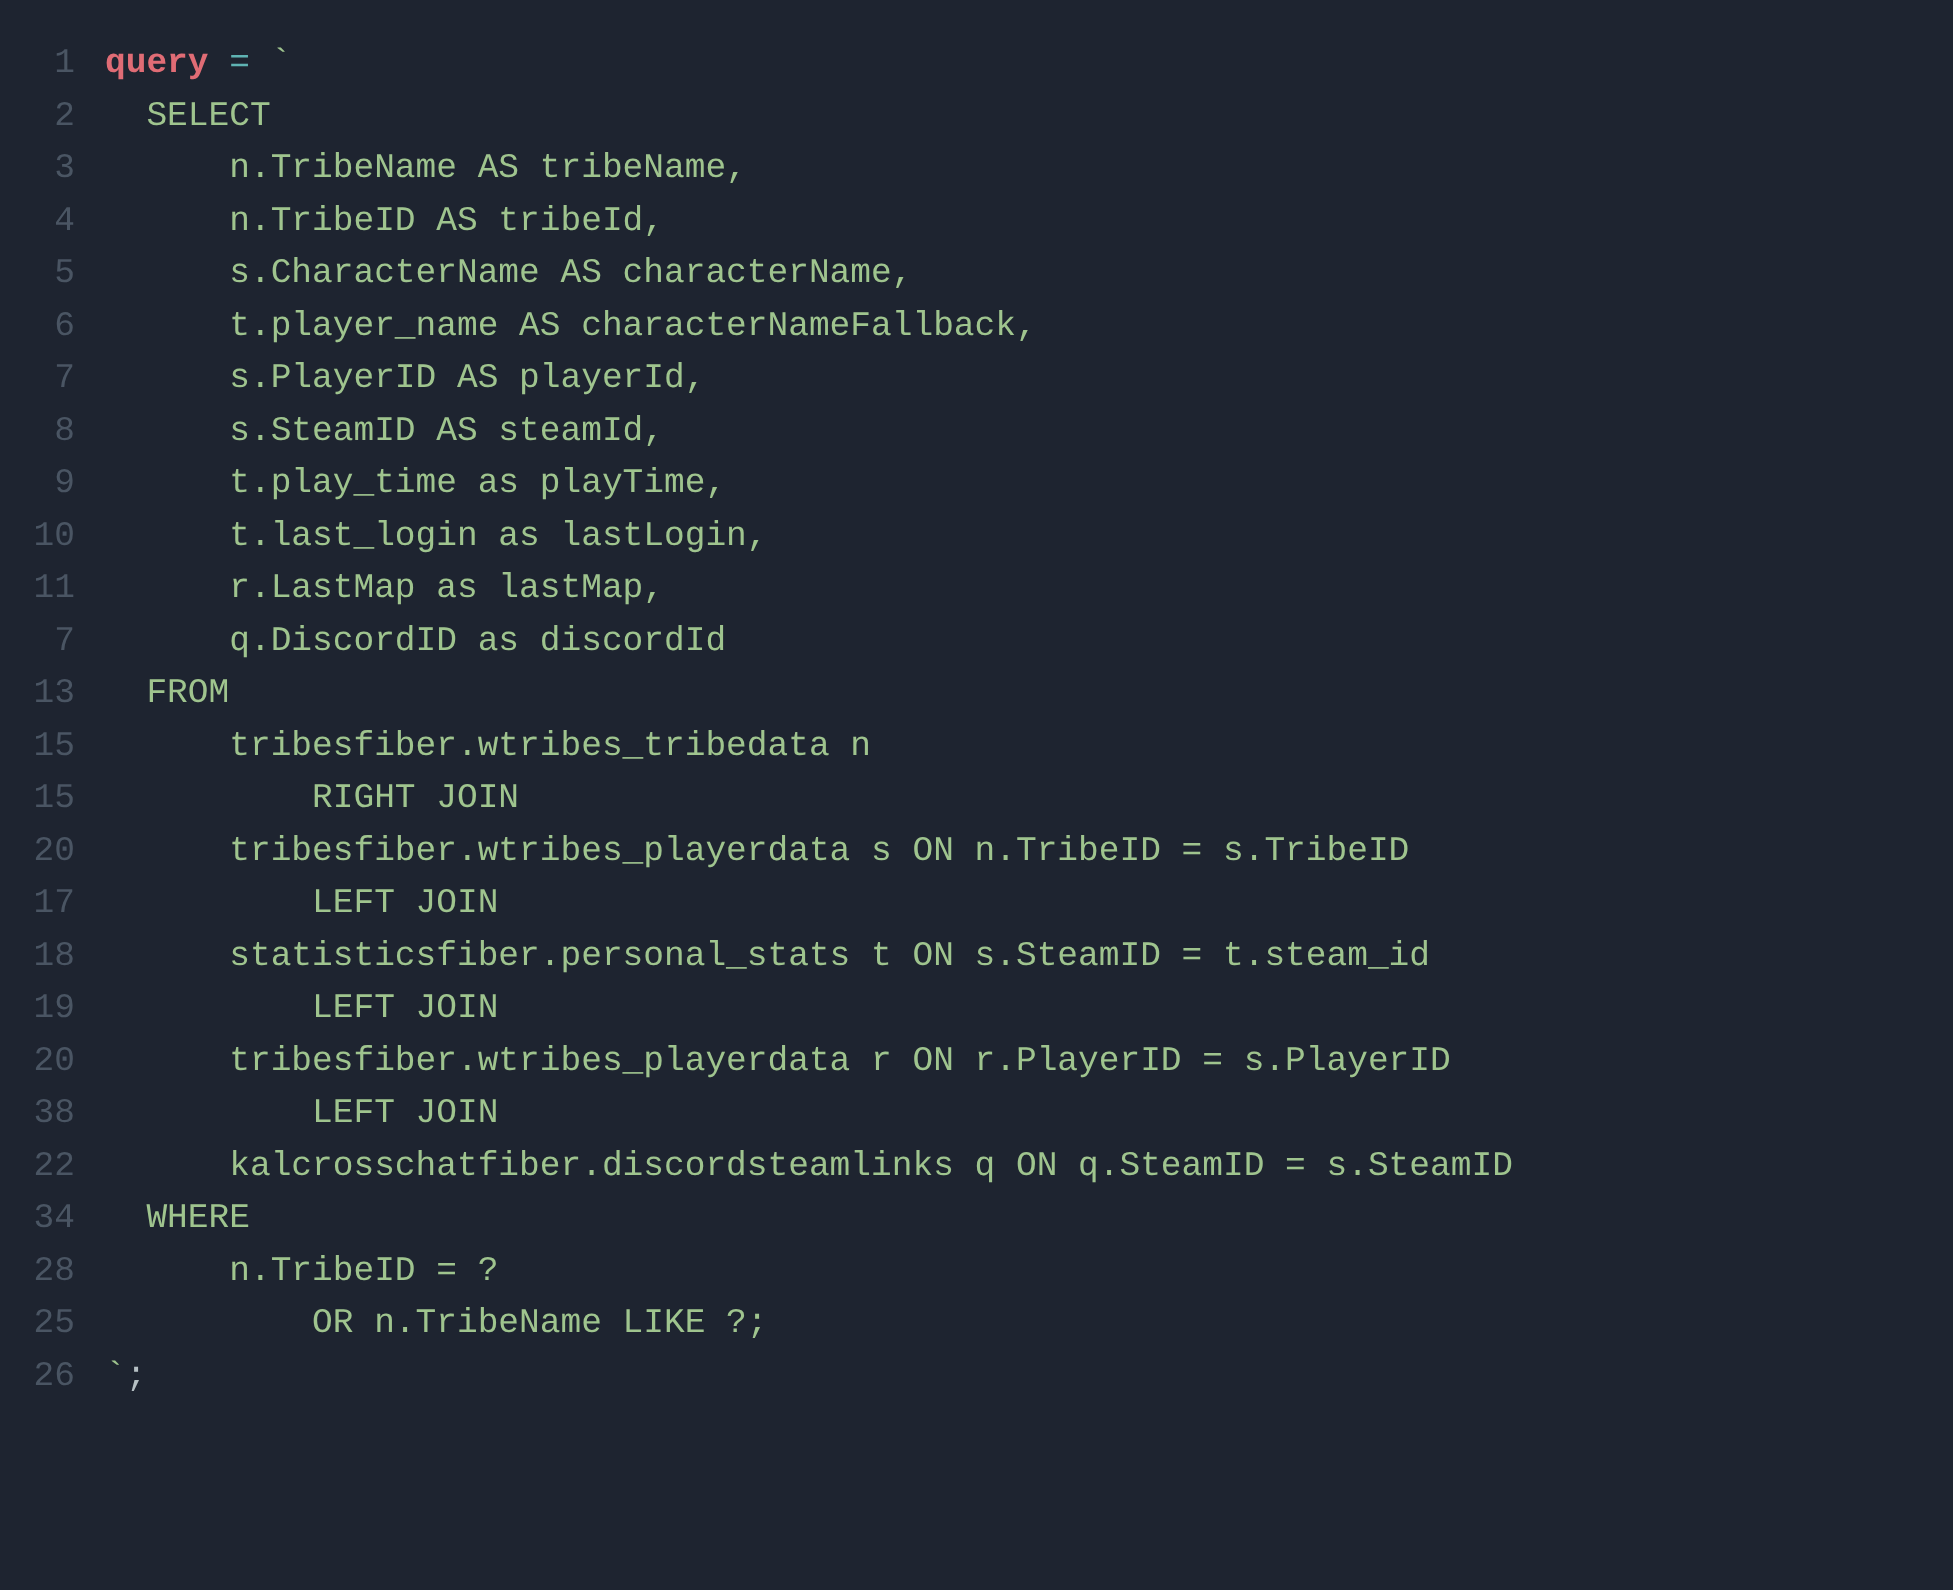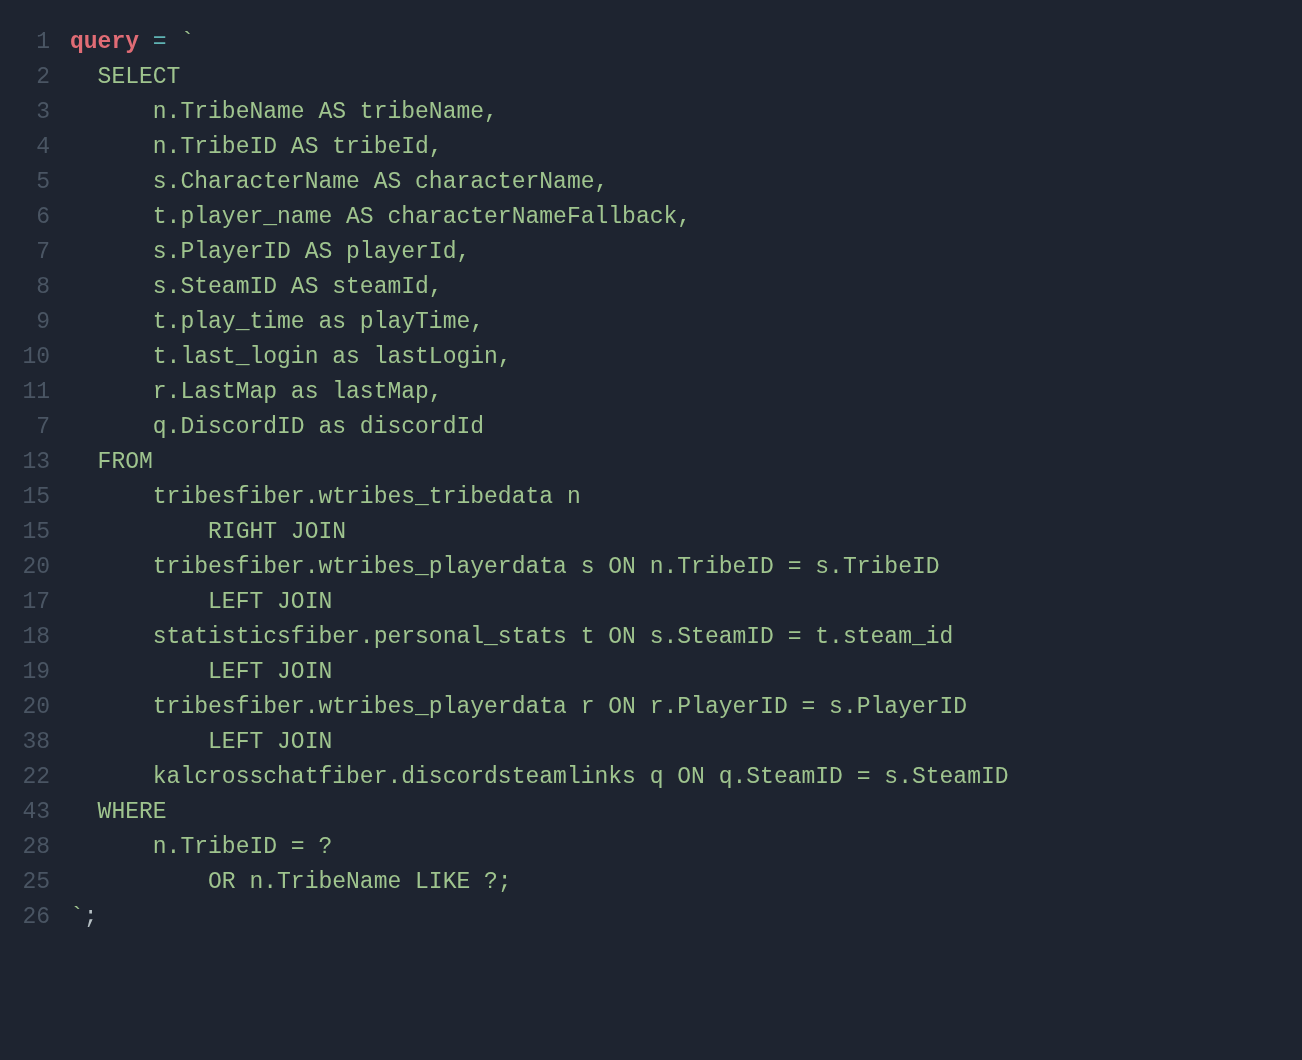--- a/index.html
+++ b/index.html
@@ -63,19 +63,19 @@
       <div class="line-number">13</div>
       <div class="line-number">15</div>
       <div class="line-number">15</div>
       <div class="line-number">20</div>
       <div class="line-number">17</div>
       <div class="line-number">18</div>
       <div class="line-number">19</div>
       <div class="line-number">20</div>
       <div class="line-number">38</div>
       <div class="line-number">22</div>
-      <div class="line-number">43</div>
+      <div class="line-number">34</div>
       <div class="line-number">28</div>
       <div class="line-number">25</div>
       <div class="line-number">26</div>
     </div>
   <div class="code"><div class="code-line"><span class="tok-var">query</span><span class="tok-default"> </span><span class="tok-op">=</span><span class="tok-default"> </span><span class="tok-str">`</span></div><div class="code-line"><span class="tok-str">  SELECT</span></div><div class="code-line"><span class="tok-str">      n.TribeName AS tribeName,</span></div><div class="code-line"><span class="tok-str">      n.TribeID AS tribeId,</span></div><div class="code-line"><span class="tok-str">      s.CharacterName AS characterName,</span></div><div class="code-line"><span class="tok-str">      t.player_name AS characterNameFallback,</span></div><div class="code-line"><span class="tok-str">      s.PlayerID AS playerId,</span></div><div class="code-line"><span class="tok-str">      s.SteamID AS steamId,</span></div><div class="code-line"><span class="tok-str">      t.play_time as playTime,</span></div><div class="code-line"><span class="tok-str">      t.last_login as lastLogin,</span></div><div class="code-line"><span class="tok-str">      r.LastMap as lastMap,</span></div><div class="code-line"><span class="tok-str">      q.DiscordID as discordId</span></div><div class="code-line"><span class="tok-str">  FROM</span></div><div class="code-line"><span class="tok-str">      tribesfiber.wtribes_tribedata n</span></div><div class="code-line"><span class="tok-str">          RIGHT JOIN</span></div><div class="code-line"><span class="tok-str">      tribesfiber.wtribes_playerdata s ON n.TribeID = s.TribeID</span></div><div class="code-line"><span class="tok-str">          LEFT JOIN</span></div><div class="code-line"><span class="tok-str">      statisticsfiber.personal_stats t ON s.SteamID = t.steam_id</span></div><div class="code-line"><span class="tok-str">          LEFT JOIN</span></div><div class="code-line"><span class="tok-str">      tribesfiber.wtribes_playerdata r ON r.PlayerID = s.PlayerID</span></div><div class="code-line"><span class="tok-str">          LEFT JOIN</span></div><div class="code-line"><span class="tok-str">      kalcrosschatfiber.discordsteamlinks q ON q.SteamID = s.SteamID</span></div><div class="code-line"><span class="tok-str">  WHERE</span></div><div class="code-line"><span class="tok-str">      n.TribeID = ?</span></div><div class="code-line"><span class="tok-str">          OR n.TribeName LIKE ?;</span></div><div class="code-line"><span class="tok-str">`</span><span class="tok-default">;</span></div></div>
 </div>
 
 </body></html>

